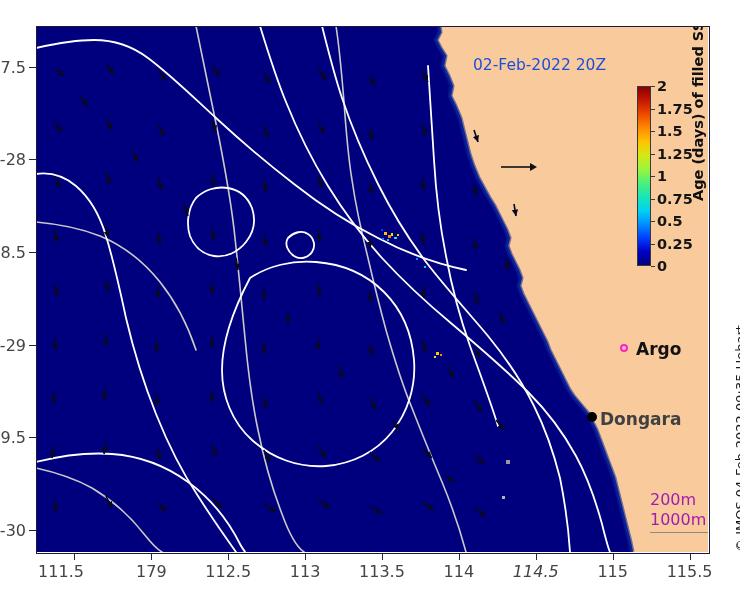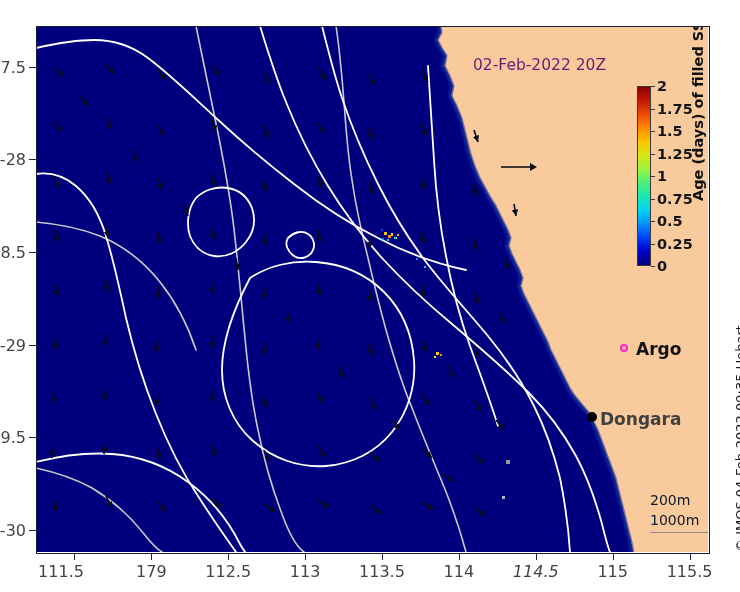--- a/index.html
+++ b/index.html
@@ -42,21 +42,21 @@
   .ylab {
     position: absolute; left: 26px;
     font-size: 16px; color: #444444;
     transform: translate(-100%, -50%);
     white-space: nowrap;
   }
 
   
   .anno {
     position: absolute;
-    color: #701a75;
+    color: #1d4ed8;
     font-size: 15px;
     white-space: nowrap;
   }
   #date-stamp { left: 437px; top: 30px; font-size: 15.5px; }
   #vec-block { left: 450px; top: 78px; line-height: 19px; font-size: 15.5px; }
   #vec-arrow { position: absolute; left: 463px; top: 135px; width: 40px; height: 12px; }
 
   
   #cbar-wrap { position: absolute; left: 601px; top: 60px; width: 14px; height: 180px; }
   #cbar {
@@ -91,21 +91,21 @@
     box-sizing: border-box;
   }
   #argo-lab { position: absolute; left: 600px; top: 313px; font-size: 17px; font-weight: 700; color: #121212; }
   #dongara-dot {
     position: absolute; left: 551px; top: 386px;
     width: 10px; height: 10px; border-radius: 50%; background: #000000;
   }
   #dongara-lab { position: absolute; left: 564px; top: 383px; font-size: 17px; font-weight: 700; color: #404040; }
 
   
-  #depth-block { position: absolute; left: 614px; top: 464px; line-height: 20px; font-size: 14px; color: #0f172a; }
+  #depth-block { position: absolute; left: 614px; top: 464px; line-height: 20px; font-size: 16px; color: #a21caf; }
   #depth-rule { position: absolute; left: 614px; top: 506px; width: 62px; height: 1px; background: #8a8a8a; }
 
   
   #credit {
     position: absolute; left: 733px; top: 552px;
     font-size: 13px; color: #1b1b1b;
     transform-origin: 0 0;
     transform: rotate(-90deg);
     white-space: nowrap;
   }

